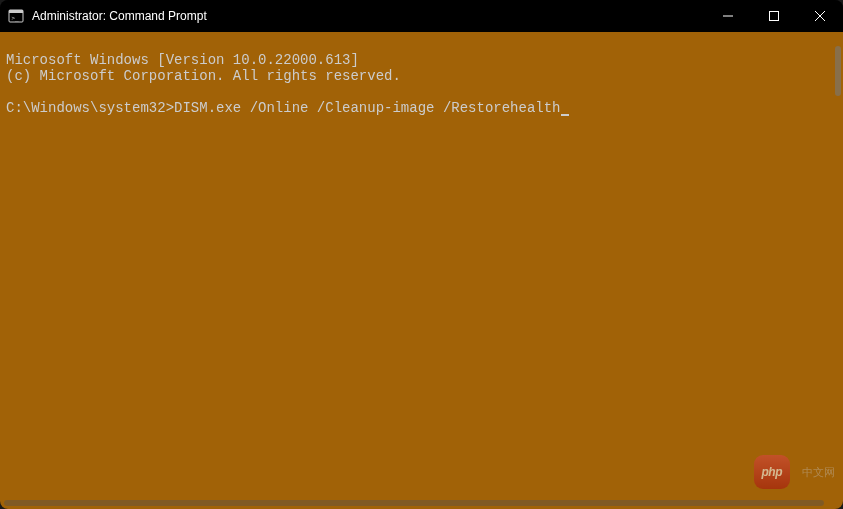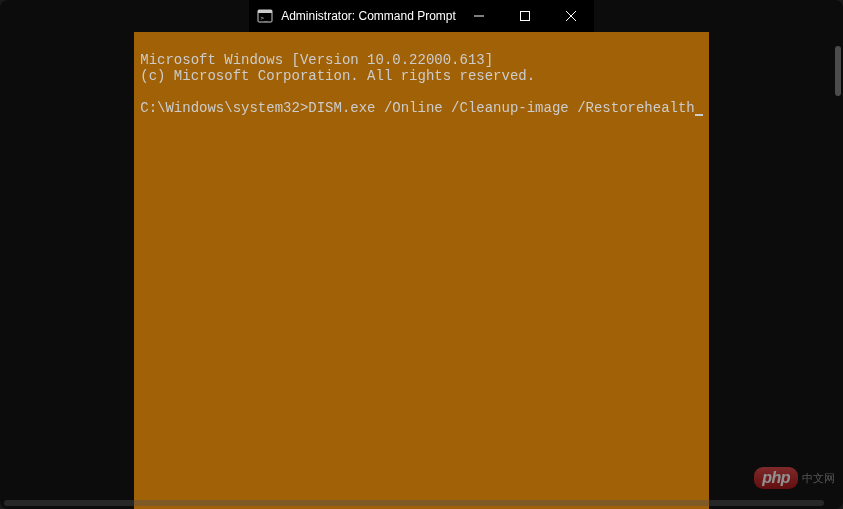--- a/index.html
+++ b/index.html
@@ -17,21 +17,20 @@
     }
     .window {
       width: 843px;
       height: 509px;
       background: #0c0c0c;
       display: flex;
       flex-direction: column;
       border-radius: 8px;
       overflow: hidden;
       position: relative;
-      align-items: center;
     }
     .titlebar {
       height: 32px;
       background: #000000;
       display: flex;
       align-items: center;
       justify-content: space-between;
       padding-left: 8px;
       user-select: none;
     }
@@ -122,30 +121,31 @@
       display: flex;
       align-items: center;
       gap: 4px;
       opacity: 0.55;
     }
     .watermark-pill {
       background: linear-gradient(180deg, #d44, #a11);
       color: #fff;
       font-family: Arial, sans-serif;
       font-weight: bold;
-      font-size: 16px;
-      padding: 2px 8px;
+      font-size: 12px;
+      padding: 10px 8px;
       border-radius: 9px;
       font-style: italic;
       letter-spacing: -0.5px;
     }
     .watermark-text {
       font-family: "Microsoft YaHei", sans-serif;
       font-size: 11px;
       color: rgba(200,200,200,0.7);
+      margin-left: 8px;
     }
   </style>
 </head>
 <body>
 
 <div class="window">
   <div class="titlebar">
     <div class="titlebar-left">
       <span class="app-icon">
         <svg viewBox="0 0 16 16">

